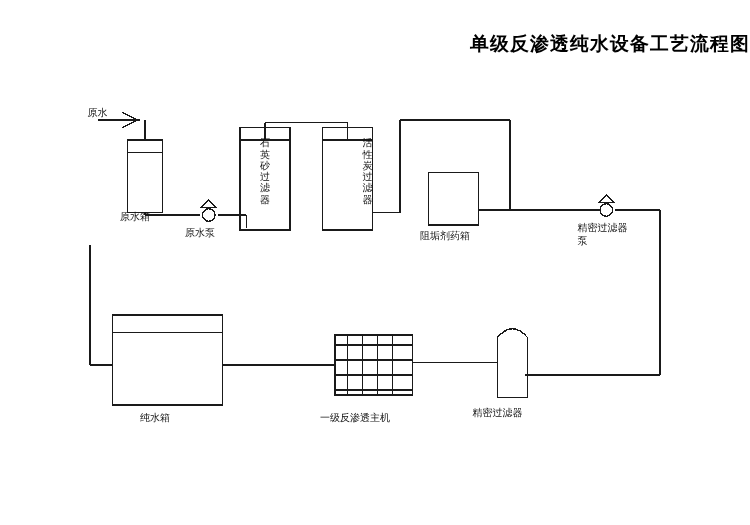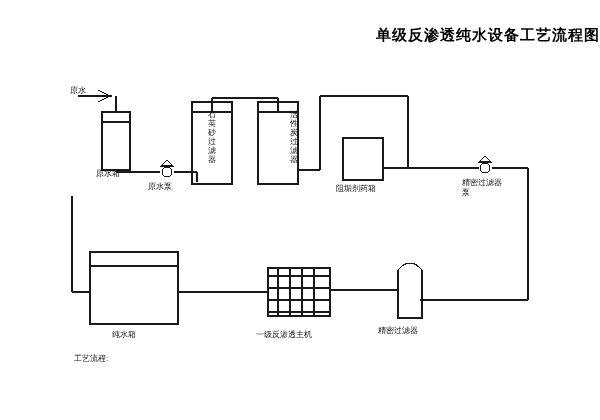--- a/index.html
+++ b/index.html
@@ -165,15 +165,14 @@
 
   <div class="lbl" style="left:462px; top:178px; width:46px;">精密过滤器
 泵</div>
 
   <div class="lbl" style="left:112px; top:330px; width:44px;">纯水箱</div>
 
   <div class="lbl" style="left:256px; top:330px; width:86px;">一级反渗透主机</div>
 
   <div class="lbl" style="left:378px; top:326px; width:62px;">精密过滤器</div>
 
-  <div class="flowtext" style="top:352px;">工艺流程:</div>
 
 </div>
 
 </body></html>

